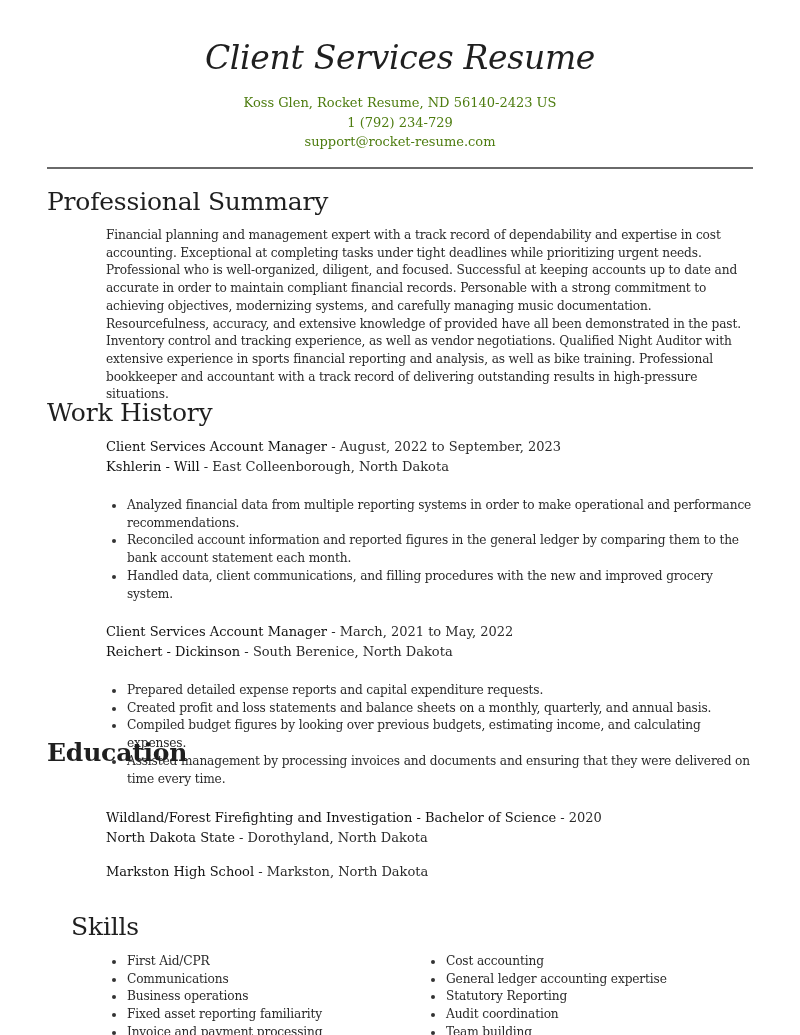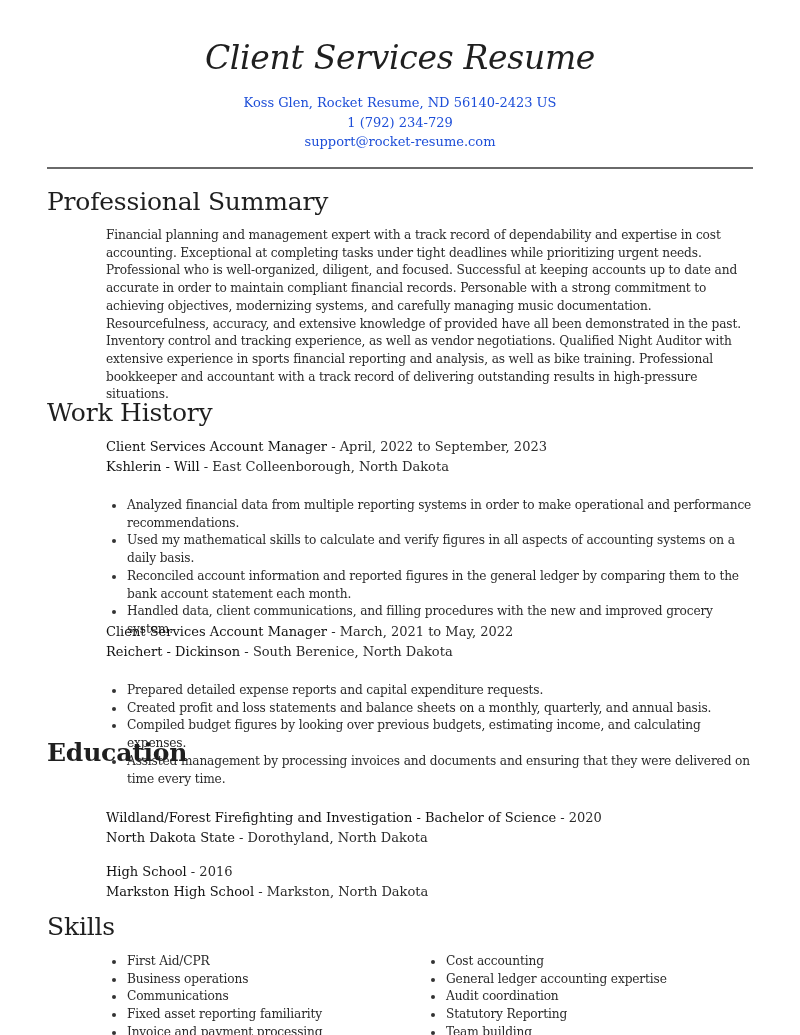--- a/index.html
+++ b/index.html
@@ -33,21 +33,21 @@
       font-style: italic;
     }
     .contact {
       position: absolute;
       top: 93px;
       left: 0;
       width: 706px;
       text-align: center;
       font-size: 13px;
       line-height: 19.5px;
-      color: #1d4ed8;
+      color: #4d7c0f;
     }
     .rule {
       position: absolute;
       top: 167px;
       left: 0;
       width: 706px;
       height: 2px;
       background: #6a6a6a;
     }
     .section-heading {
@@ -130,28 +130,27 @@
 
   <div class="rule"></div>
 
   <h2 class="section-heading" style="top:187px;">Professional Summary</h2>
   <p class="summary body-text">Financial planning and management expert with a track record of dependability and expertise in cost accounting. Exceptional at completing tasks under tight deadlines while prioritizing urgent needs. Professional who is well-organized, diligent, and focused. Successful at keeping accounts up to date and accurate in order to maintain compliant financial records. Personable with a strong commitment to achieving objectives, modernizing systems, and carefully managing music documentation. Resourcefulness, accuracy, and extensive knowledge of provided have all been demonstrated in the past. Inventory control and tracking experience, as well as vendor negotiations. Qualified Night Auditor with extensive experience in sports financial reporting and analysis, as well as bike training. Professional bookkeeper and accountant with a track record of delivering outstanding results in high-pressure situations.</p>
 
   <h2 class="section-heading" style="top:398px;">Work History</h2>
 
   <div class="job" style="top:437px;">
     <div class="line">
-      <span class="strong">Client Services Account Manager</span><span> - April, 2022 to September, 2023</span>
+      <span class="strong">Client Services Account Manager</span><span> - August, 2022 to September, 2023</span>
     </div>
     <div class="line">
       <span class="strong">Kshlerin - Will</span><span> - East Colleenborough, North Dakota</span>
     </div>
     <ul class="bullets">
       <li>Analyzed financial data from multiple reporting systems in order to make operational and performance recommendations.</li>
-      <li>Used my mathematical skills to calculate and verify figures in all aspects of accounting systems on a daily basis.</li>
       <li>Reconciled account information and reported figures in the general ledger by comparing them to the bank account statement each month.</li>
       <li>Handled data, client communications, and filling procedures with the new and improved grocery system.</li>
     </ul>
   </div>
 
   <div class="job" style="top:622px;">
     <div class="line">
       <span class="strong">Client Services Account Manager</span><span> - March, 2021 to May, 2022</span>
     </div>
     <div class="line">
@@ -171,39 +170,36 @@
     <div class="line">
       <span class="strong">Wildland/Forest Firefighting and Investigation - Bachelor of Science</span><span> - 2020</span>
     </div>
     <div class="line">
       <span class="strong">North Dakota State</span><span> - Dorothyland, North Dakota</span>
     </div>
   </div>
 
   <div class="edu" style="top:862px;">
     <div class="line">
-      <span class="strong">High School</span><span> - 2016</span>
-    </div>
-    <div class="line">
       <span class="strong">Markston High School</span><span> - Markston, North Dakota</span>
     </div>
   </div>
 
-  <h2 class="section-heading" style="top:912px;">Skills</h2>
+  <h2 class="section-heading" style="top:912px;margin-left:24px;">Skills</h2>
 
   <div class="skills">
     <ul class="bullets col-left">
       <li>First Aid/CPR</li>
+      <li>Communications</li>
       <li>Business operations</li>
-      <li>Communications</li>
       <li>Fixed asset reporting familiarity</li>
       <li>Invoice and payment processing</li>
     </ul>
     <ul class="bullets col-right">
       <li>Cost accounting</li>
       <li>General ledger accounting expertise</li>
+      <li>Statutory Reporting</li>
       <li>Audit coordination</li>
-      <li>Statutory Reporting</li>
       <li>Team building</li>
     </ul>
   </div>
 
 </div>
 
 </body></html>

